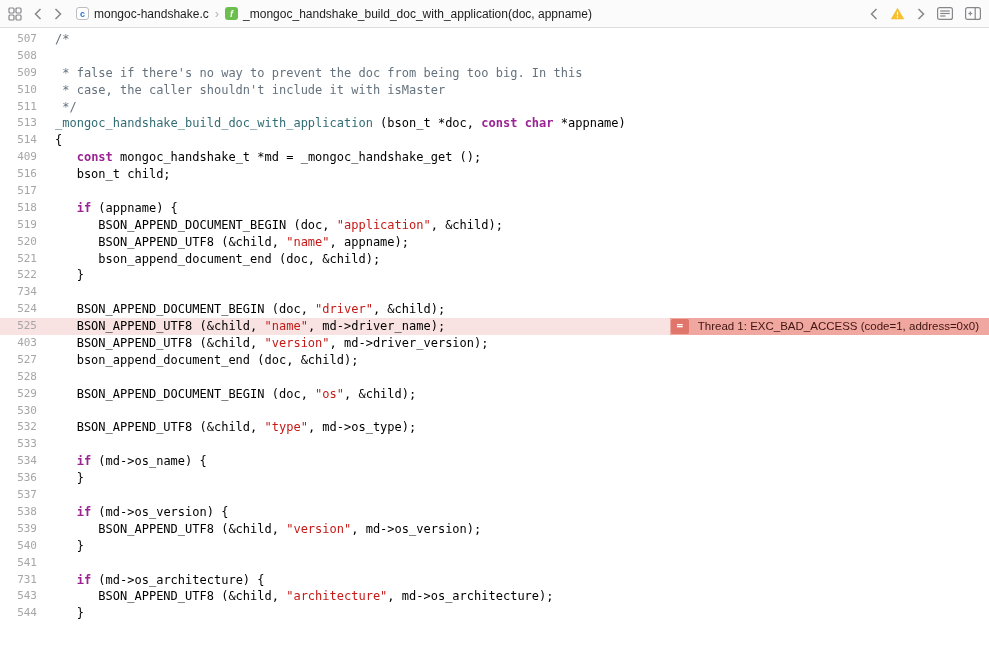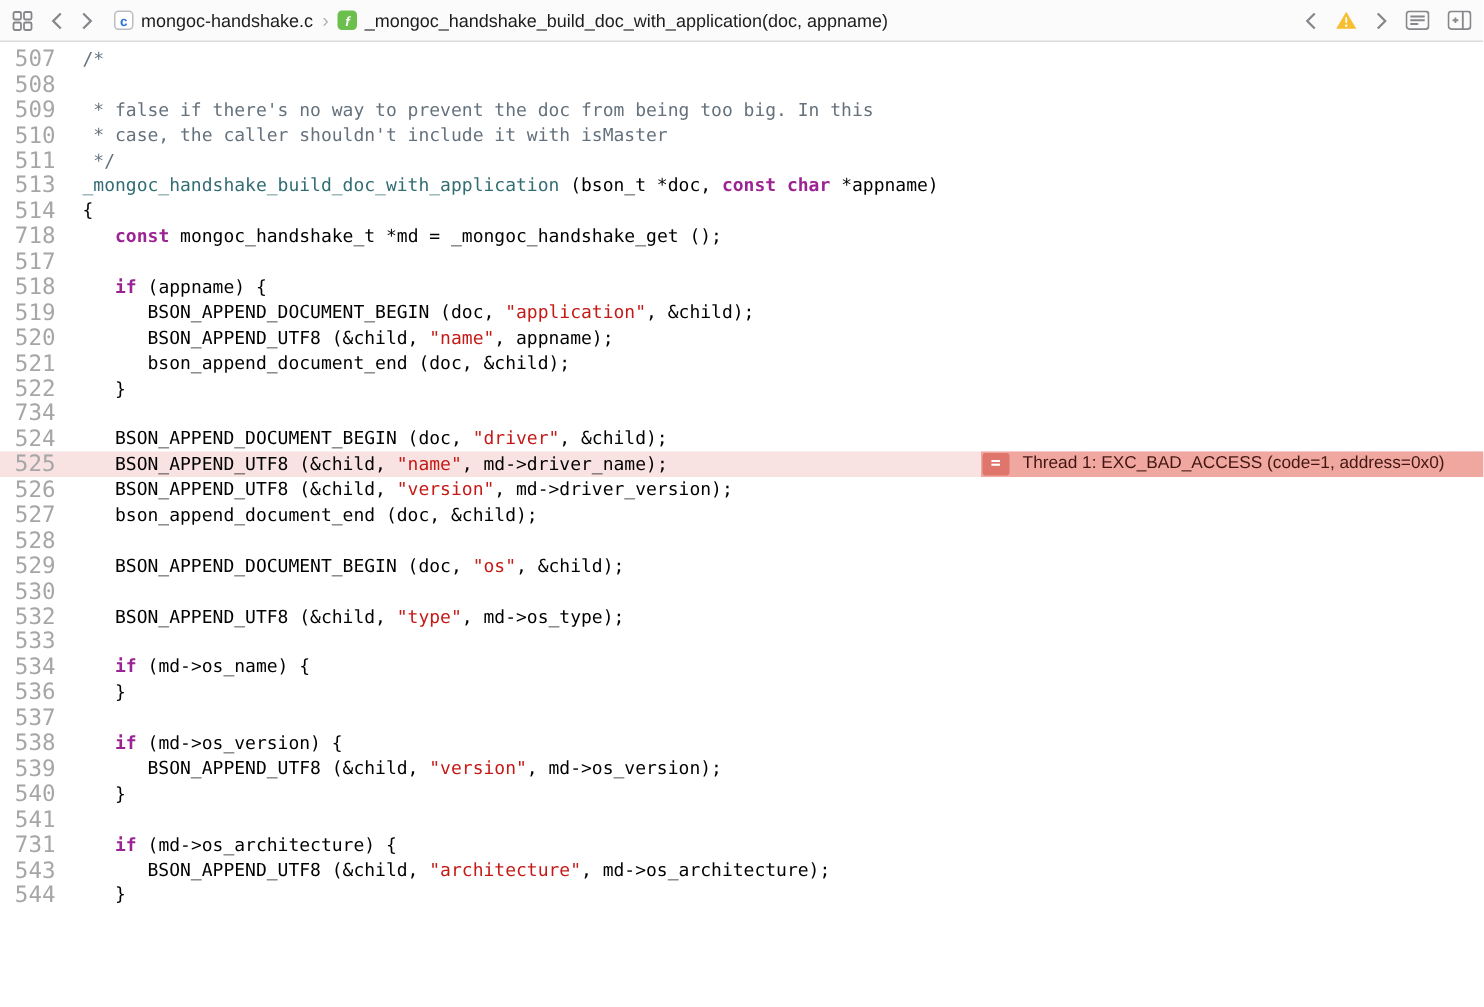--- a/index.html
+++ b/index.html
@@ -22,36 +22,36 @@
     font-size:9px;font-weight:bold;display:inline-flex;align-items:center;justify-content:center}
   .fn-icon{width:13px;height:13px;border-radius:3px;
     background:var(--symbol-icon-green,#6cbf4d);color:#fff;font-style:italic;
     font-size:9px;font-weight:bold;display:inline-flex;align-items:center;justify-content:center}
 
   
   .editor{background:var(--editor-bg,#fff);padding-top:3px;
     font-family:"DejaVu Sans Mono",monospace;font-size:12px;color:var(--plain,#000)}
   .line{display:flex;align-items:center;height:16.9px;line-height:16.9px;white-space:pre}
   .gutter{flex:0 0 37px;width:37px;text-align:right;
-    color:var(--gutter-color,#a6a6a6);font-size:15px}
+    color:var(--gutter-color,#a6a6a6);font-size:11px}
   .code{padding-left:18px;flex:0 1 auto;overflow:hidden}
   .k{color:var(--keyword,#9b2393);font-weight:bold}
   .s{color:var(--string,#c41a16)}
   .c{color:var(--comment,#65727d)}
   .f{color:var(--function,#326d74)}
   .line.hl{background:var(--hl-bg,#f8e2e2)}
   .ann{margin-left:auto;display:flex;align-items:stretch;height:100%;
     background:var(--ann-bg,#efa7a0);
     font-family:"Liberation Sans",sans-serif;font-size:11.5px;
     color:var(--ann-text,#421512)}
   .ann-icon{width:18px;margin:1px 0 1px 1px;border-radius:2px;
     background:var(--ann-icon-bg,#e0756c);color:#fff;
     display:flex;align-items:center;justify-content:center;
     font-weight:bold;font-size:11px;font-family:"DejaVu Sans Mono",monospace}
-  .ann-text{padding:0 26px 0 9px;display:flex;align-items:center;white-space:nowrap}
+  .ann-text{padding:0 10px 0 9px;display:flex;align-items:center;white-space:nowrap}
 </style>
 </head>
 <body>
 
 <div class="toolbar">
   <div class="tb-left">
     <span class="tb-icon">
       <svg width="14" height="14" viewBox="0 0 14 14">
           <g fill="none" stroke="#86868b" stroke-width="1.2">
             <rect x="1" y="1" width="5" height="5" rx="1"></rect>
@@ -127,31 +127,32 @@
 </div>
 
 <div class="editor">
     <div class="line"><span class="gutter">507</span><span class="code"><span class="c">/*</span></span></div>
     <div class="line"><span class="gutter">508</span></div>
     <div class="line"><span class="gutter">509</span><span class="code"><span class="c"> * false if there's no way to prevent the doc from being too big. In this</span></span></div>
     <div class="line"><span class="gutter">510</span><span class="code"><span class="c"> * case, the caller shouldn't include it with isMaster</span></span></div>
     <div class="line"><span class="gutter">511</span><span class="code"><span class="c"> */</span></span></div>
     <div class="line"><span class="gutter">513</span><span class="code"><span class="f">_mongoc_handshake_build_doc_with_application</span><span class="p"> (bson_t *doc, </span><span class="k">const</span><span class="p"> </span><span class="k">char</span><span class="p"> *appname)</span></span></div>
     <div class="line"><span class="gutter">514</span><span class="code"><span class="p">{</span></span></div>
-    <div class="line"><span class="gutter">718</span><span class="code"><span class="p">   </span><span class="k">const</span><span class="p"> mongoc_handshake_t *md = _mongoc_handshake_get ();</span></span></div>
+    <div class="line"><span class="gutter">409</span><span class="code"><span class="p">   </span><span class="k">const</span><span class="p"> mongoc_handshake_t *md = _mongoc_handshake_get ();</span></span></div>
+    <div class="line"><span class="gutter">516</span><span class="code"><span class="p">   bson_t child;</span></span></div>
     <div class="line"><span class="gutter">517</span><span class="code"></span></div>
     <div class="line"><span class="gutter">518</span><span class="code"><span class="p">   </span><span class="k">if</span><span class="p"> (appname) {</span></span></div>
     <div class="line"><span class="gutter">519</span><span class="code"><span class="p">      BSON_APPEND_DOCUMENT_BEGIN (doc, </span><span class="s">"application"</span><span class="p">, &amp;child);</span></span></div>
     <div class="line"><span class="gutter">520</span><span class="code"><span class="p">      BSON_APPEND_UTF8 (&amp;child, </span><span class="s">"name"</span><span class="p">, appname);</span></span></div>
     <div class="line"><span class="gutter">521</span><span class="code"><span class="p">      bson_append_document_end (doc, &amp;child);</span></span></div>
     <div class="line"><span class="gutter">522</span><span class="code"><span class="p">   }</span></span></div>
     <div class="line"><span class="gutter">734</span><span class="code"></span></div>
     <div class="line"><span class="gutter">524</span><span class="code"><span class="p">   BSON_APPEND_DOCUMENT_BEGIN (doc, </span><span class="s">"driver"</span><span class="p">, &amp;child);</span></span></div>
     <div class="line hl"><span class="gutter">525</span><span class="code"><span class="p">   BSON_APPEND_UTF8 (&amp;child, </span><span class="s">"name"</span><span class="p">, md-&gt;driver_name);</span></span><span class="ann"><span class="ann-icon">=</span><span class="ann-text">Thread 1: EXC_BAD_ACCESS (code=1, address=0x0)</span></span></div>
-    <div class="line"><span class="gutter">526</span><span class="code"><span class="p">   BSON_APPEND_UTF8 (&amp;child, </span><span class="s">"version"</span><span class="p">, md-&gt;driver_version);</span></span></div>
+    <div class="line"><span class="gutter">403</span><span class="code"><span class="p">   BSON_APPEND_UTF8 (&amp;child, </span><span class="s">"version"</span><span class="p">, md-&gt;driver_version);</span></span></div>
     <div class="line"><span class="gutter">527</span><span class="code"><span class="p">   bson_append_document_end (doc, &amp;child);</span></span></div>
     <div class="line"><span class="gutter">528</span><span class="code"></span></div>
     <div class="line"><span class="gutter">529</span><span class="code"><span class="p">   BSON_APPEND_DOCUMENT_BEGIN (doc, </span><span class="s">"os"</span><span class="p">, &amp;child);</span></span></div>
     <div class="line"><span class="gutter">530</span><span class="code"></span></div>
     <div class="line"><span class="gutter">532</span><span class="code"><span class="p">   BSON_APPEND_UTF8 (&amp;child, </span><span class="s">"type"</span><span class="p">, md-&gt;os_type);</span></span></div>
     <div class="line"><span class="gutter">533</span><span class="code"></span></div>
     <div class="line"><span class="gutter">534</span><span class="code"><span class="p">   </span><span class="k">if</span><span class="p"> (md-&gt;os_name) {</span></span></div>
     <div class="line"><span class="gutter">536</span><span class="code"><span class="p">   }</span></span></div>
     <div class="line"><span class="gutter">537</span><span class="code"></span></div>
     <div class="line"><span class="gutter">538</span><span class="code"><span class="p">   </span><span class="k">if</span><span class="p"> (md-&gt;os_version) {</span></span></div>

